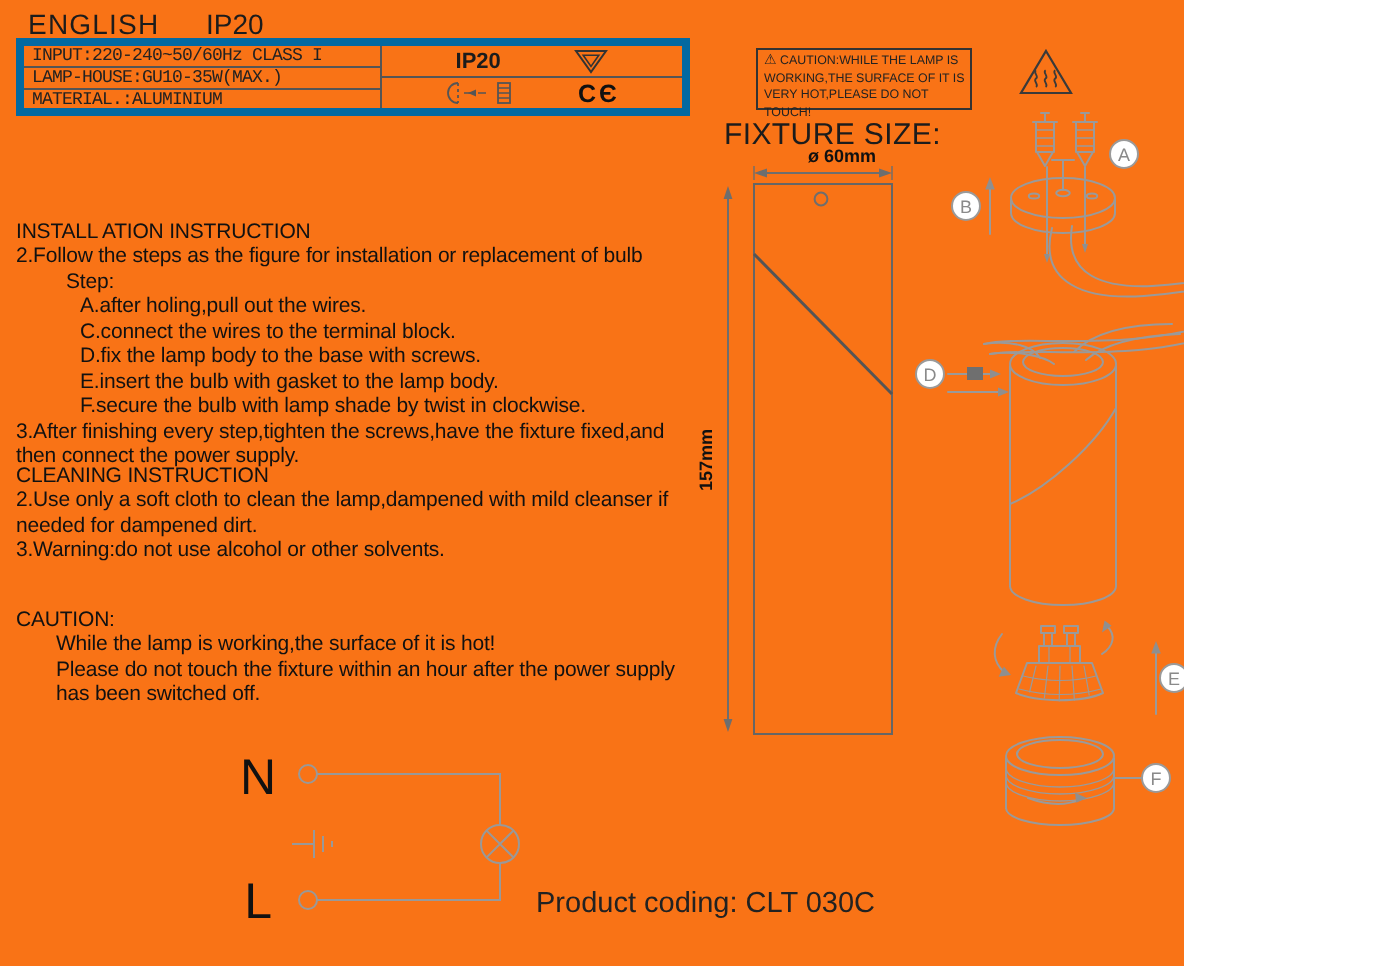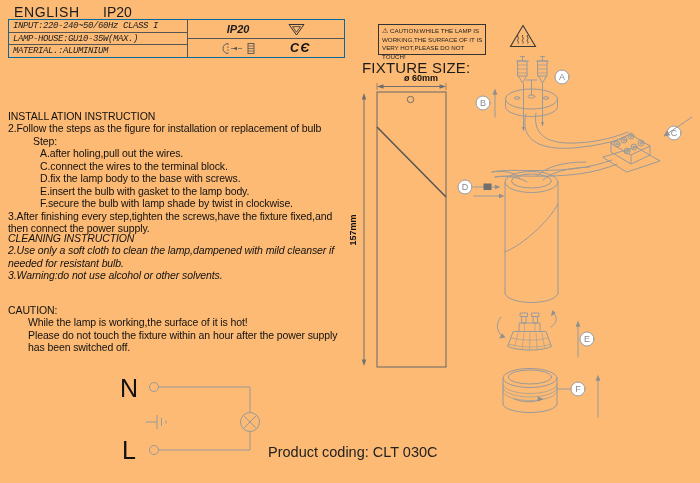--- a/index.html
+++ b/index.html
@@ -1,23 +1,23 @@
 <!DOCTYPE html>
 <html><head>
 <meta charset="utf-8">
 <style>
   html,body{margin:0;padding:0;background:#fff;}
-  #page{position:relative;width:700px;height:483px;background:#fdba74;overflow:hidden;
+  #page{position:relative;width:592px;height:483px;background:#f97316;overflow:hidden;
         font-family:"Liberation Sans",sans-serif;color:#1c1c1c;}
   .abs{position:absolute;}
   
   .hdr-lang{left:14px;top:4px;font-size:14px;letter-spacing:.6px;}
   .hdr-ip{left:103px;top:4px;font-size:14px;}
   
-  .spec{left:8px;top:19px;width:337px;height:39px;border:1px solid #0369a1;display:flex;box-sizing:border-box;font-style:italic;}
+  .spec{left:8px;top:19px;width:337px;height:39px;border:4px solid #0369a1;display:flex;box-sizing:border-box;}
   .spec-left{width:178px;border-right:1px solid #555;display:flex;flex-direction:column;}
   .spec-cell{flex:1;border-bottom:1px solid #555;display:flex;align-items:center;padding-left:4px;
              font-family:"Liberation Mono",monospace;font-size:9px;letter-spacing:-.4px;color:#222;white-space:nowrap;}
   .spec-cell:last-child{border-bottom:none;}
   .spec-right{flex:1;display:flex;flex-direction:column;}
   .spec-rrow{flex:1;border-bottom:1px solid #555;display:flex;align-items:center;justify-content:space-evenly;}
   .spec-rrow:last-child{border-bottom:none;}
   .ip20{font-weight:bold;font-size:11px;}
   .ce{font-size:12.5px;letter-spacing:1.5px;font-weight:bold;color:#111;}
   
@@ -108,24 +108,24 @@
     <div class="ind-step">Step:</div>
     <div class="ind-abc">A.after holing,pull out the  wires.</div>
     <div class="ind-abc">C.connect the wires to the terminal block.</div>
     <div class="ind-abc">D.fix the lamp body to the base with screws.</div>
     <div class="ind-abc">E.insert the bulb with gasket to the lamp body.</div>
     <div class="ind-abc">F.secure the bulb with lamp shade by twist in clockwise.</div>
     <div>3.After finishing every step,tighten the screws,have the fixture fixed,and</div>
     <div>then connect the power supply.</div>
   </div>
 
-  <div class="abs tb" style="top:232px;font-style:italic;">
+  <div class="abs tb" style="top:232px;">
     <div>CLEANING INSTRUCTION</div>
     <div>2.Use only a soft cloth to clean the lamp,dampened with mild cleanser if</div>
-    <div>needed for resistant bulb.</div>
+    <div>needed for dampened dirt.</div>
     <div>3.Warning:do not use alcohol or other solvents.</div>
   </div>
 
   <div class="abs tb" style="top:304px;">
     <div>CAUTION:</div>
     <div class="ind-caut">While the lamp is working,the surface of it is hot!</div>
     <div class="ind-caut">Please do not touch the fixture within an hour after the power supply</div>
     <div class="ind-caut">has been switched off.</div>
   </div>
 

